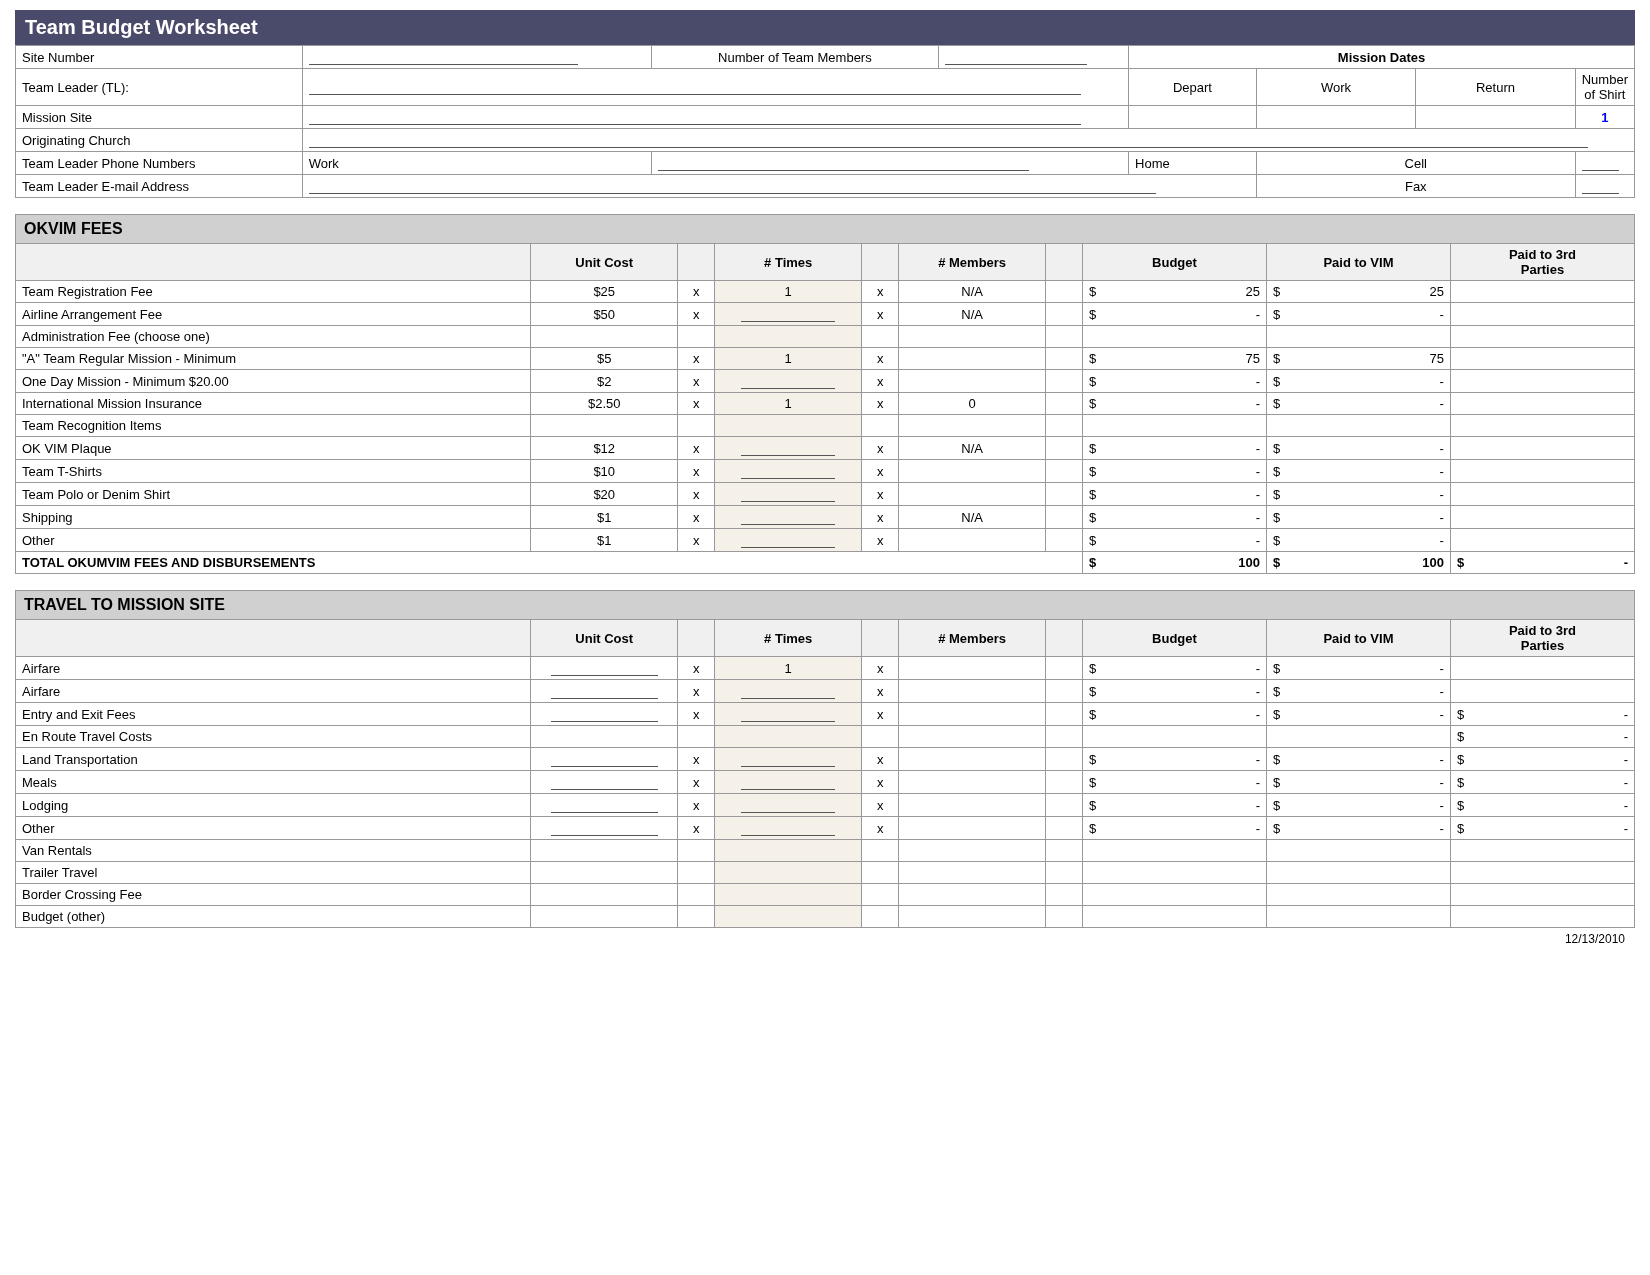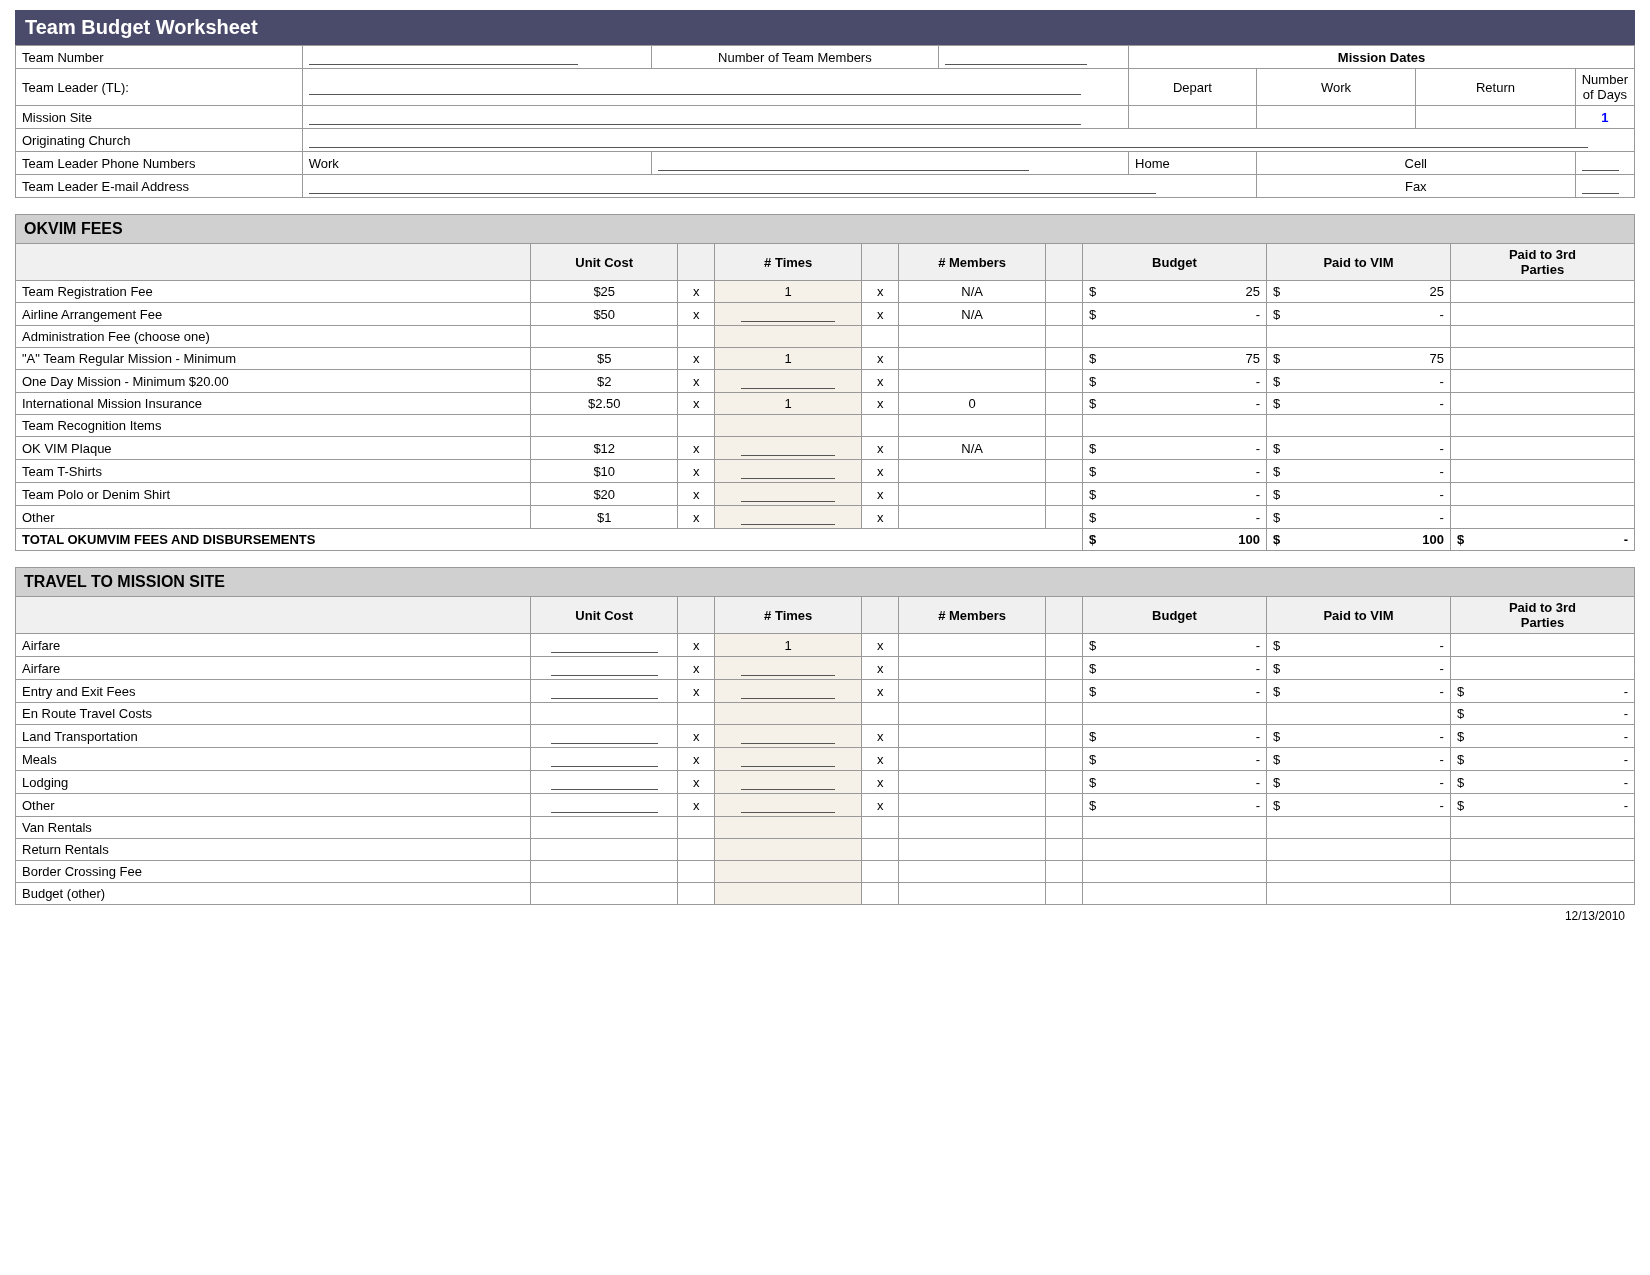--- a/index.html
+++ b/index.html
@@ -85,33 +85,33 @@
 </head>
 <body>
 
 <div class="page">
 
   <div class="title-bar">Team Budget Worksheet</div>
 
   <table class="header-table">
     <tbody>
         <tr>
-      <td style="width:18%">Team Number</td>
+      <td style="width:18%">Site Number</td>
       <td style="width:22%"><span class="input-line">&nbsp;</span></td>
       <td style="width:18%; text-align:center">Number of Team Members</td>
       <td style="width:12%"><span class="input-line">&nbsp;</span></td>
       <td style="width:30%; text-align:center; font-weight:bold" colspan="4" class="merged-header">Mission  Dates</td>
     </tr>
     <tr>
       <td>Team Leader (TL):</td>
       <td colspan="3"><span class="input-line" style="width:95%">&nbsp;</span></td>
       <td style="width:8%; text-align:center; border:1px solid #999">Depart</td>
       <td style="width:10%; text-align:center; border:1px solid #999">Work</td>
       <td style="width:10%; text-align:center; border:1px solid #999">Return</td>
-      <td style="width:12%; text-align:center; border:1px solid #999">Number of Days</td>
+      <td style="width:12%; text-align:center; border:1px solid #999">Number of Shirt</td>
     </tr>
     <tr>
       <td>Mission Site</td>
       <td colspan="3"><span class="input-line" style="width:95%">&nbsp;</span></td>
       <td style="text-align:center; border:1px solid #999"></td>
       <td style="text-align:center; border:1px solid #999"></td>
       <td style="text-align:center; border:1px solid #999"></td>
       <td style="text-align:center; border:1px solid #999; color:#00f; font-weight:bold">1</td>
     </tr>
     <tr>
@@ -326,20 +326,40 @@
             <span style="float:left">$</span>
             <span style="float:right">-</span>
           </td>
           <td style="text-align: right;">
             <span style="float:left">$</span>
             <span style="float:right">-</span>
           </td>
           <td style="text-align: right;"></td>
         </tr>
         <tr>
+          <td style="font-weight: normal;">  Shipping</td>
+          <td style="text-align: center;">$1</td>
+          <td style="text-align: center;">x</td>
+          <td style="text-align: center; background: rgb(245, 240, 232);">
+            <span class="input-line" style="display:block;border-bottom:1px solid #555;width:70%;margin:0 auto">&nbsp;</span>
+          </td>
+          <td style="text-align: center;">x</td>
+          <td style="text-align: center;">N/A</td>
+          <td></td>
+          <td style="text-align: right;">
+            <span style="float:left">$</span>
+            <span style="float:right">-</span>
+          </td>
+          <td style="text-align: right;">
+            <span style="float:left">$</span>
+            <span style="float:right">-</span>
+          </td>
+          <td style="text-align: right;"></td>
+        </tr>
+        <tr>
           <td style="font-weight: normal;">  Other</td>
           <td style="text-align: center;">$1</td>
           <td style="text-align: center;">x</td>
           <td style="text-align: center; background: rgb(245, 240, 232);">
             <span class="input-line" style="display:block;border-bottom:1px solid #555;width:70%;margin:0 auto">&nbsp;</span>
           </td>
           <td style="text-align: center;">x</td>
           <td style="text-align: center;"></td>
           <td></td>
           <td style="text-align: right;">
@@ -577,21 +597,21 @@
           <td style="text-align: center;"></td>
           <td style="text-align: center; background: rgb(245, 240, 232);"></td>
           <td style="text-align: center;"></td>
           <td style="text-align: center;"></td>
           <td></td>
           <td style="text-align: right;"></td>
           <td style="text-align: right;"></td>
           <td style="text-align: right;"></td>
         </tr>
         <tr>
-          <td>Return Rentals</td>
+          <td>Trailer Travel</td>
           <td style="text-align: center;"></td>
           <td style="text-align: center;"></td>
           <td style="text-align: center; background: rgb(245, 240, 232);"></td>
           <td style="text-align: center;"></td>
           <td style="text-align: center;"></td>
           <td></td>
           <td style="text-align: right;"></td>
           <td style="text-align: right;"></td>
           <td style="text-align: right;"></td>
         </tr>

